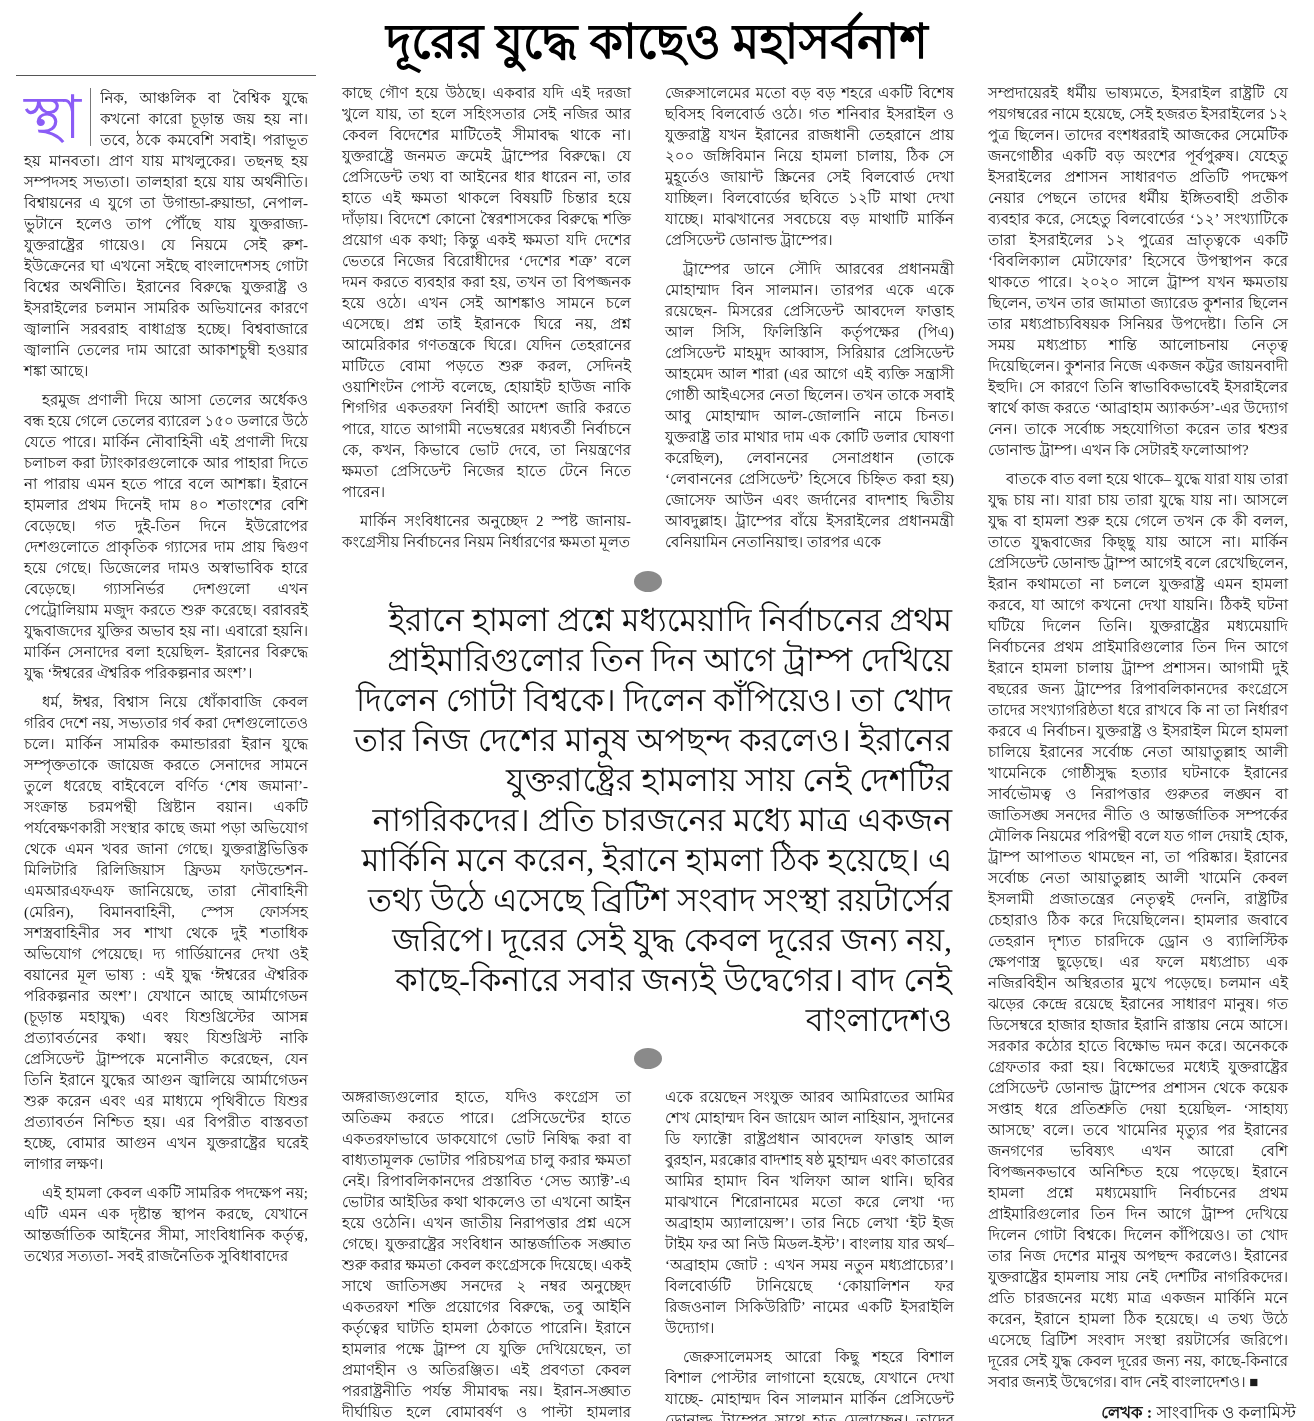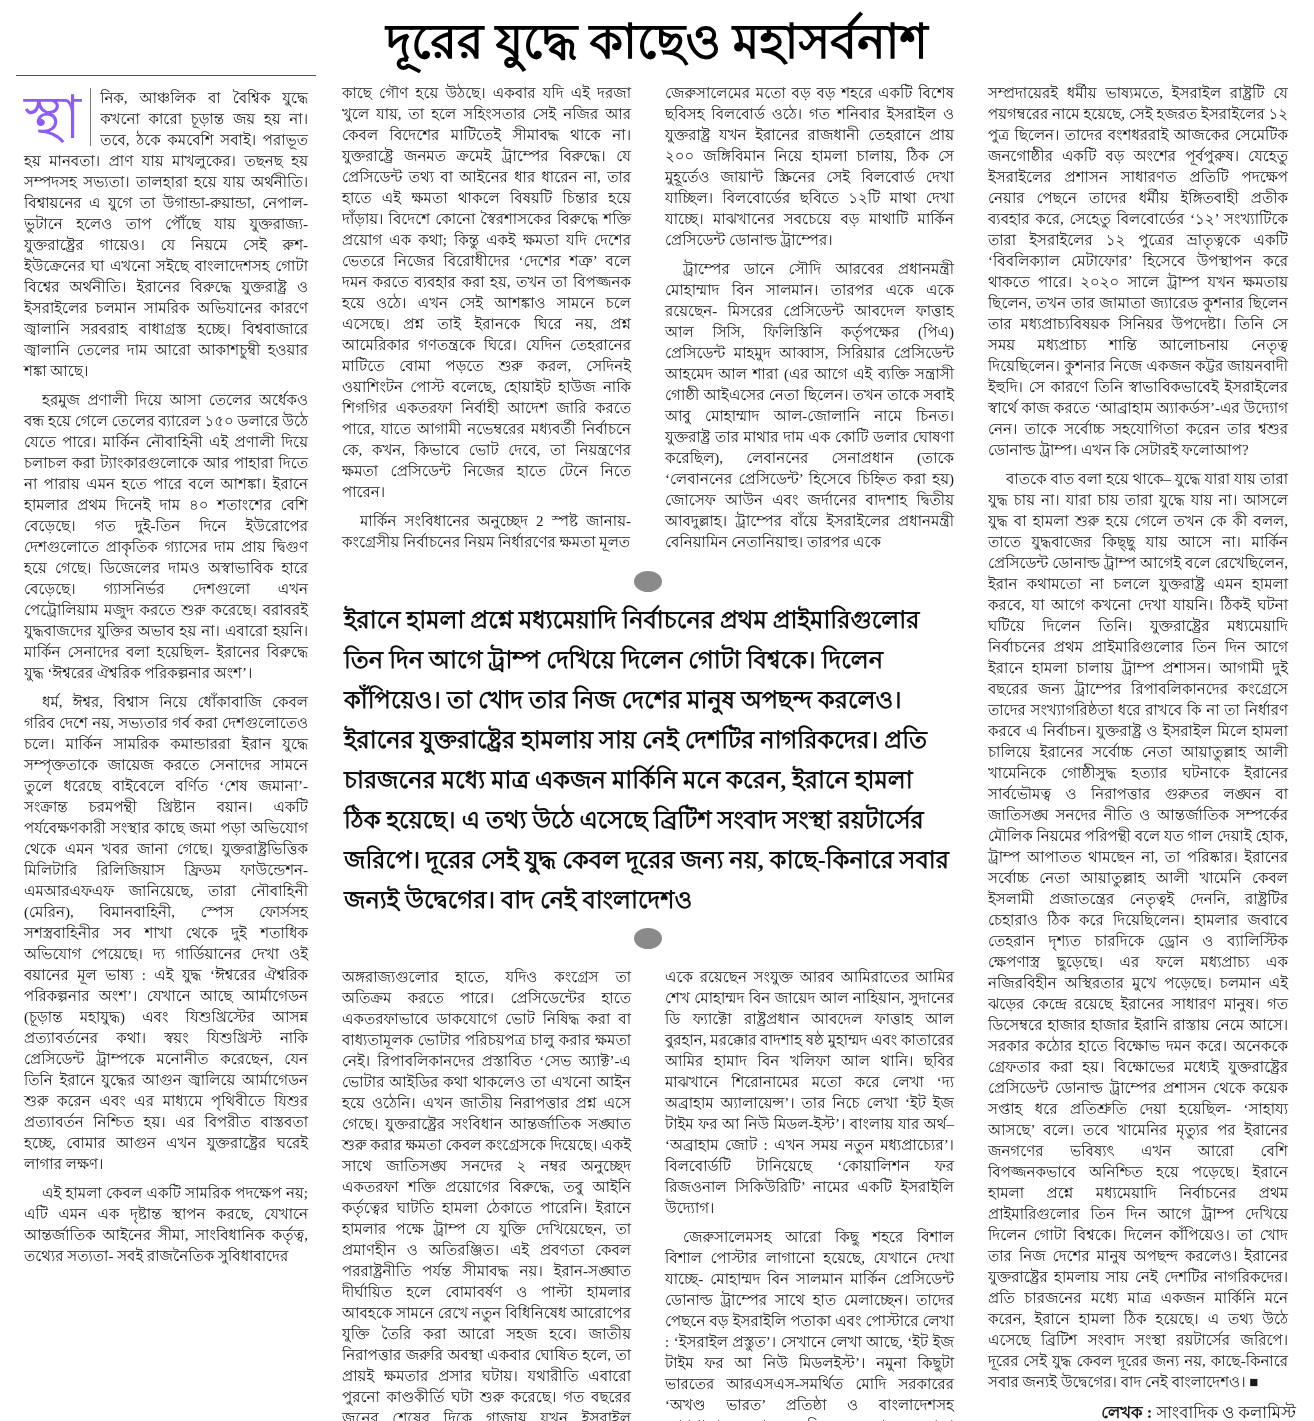--- a/index.html
+++ b/index.html
@@ -38,21 +38,21 @@
   }
   
   .mid-top,.mid-bottom{
     display:grid;grid-template-columns:1fr 1fr;column-gap:18px;
   }
   .mid-top{min-height:446px;}
   
   .quote-block{padding:2px 4px;}
   .dot{width:28px;height:21px;border-radius:50%;background:#8a8a8a;margin:8px auto;}
   .pull-quote{
-    font-size:24px;line-height:40px;font-weight:700;text-align:left;
+    font-size:32px;line-height:40px;font-weight:400;text-align:right;
     color:#111;margin:6px 6px;text-indent:0;
   }
   
   .footer-credit{text-align:right;margin-top:2px;font-size:16.5px;line-height:24px;}
   .footer-credit .label{font-weight:700;}
   .footer-credit .email{font-size:18px;font-family:"Liberation Serif","DejaVu Serif",serif;}
 </style>
 </head>
 <body>
 

